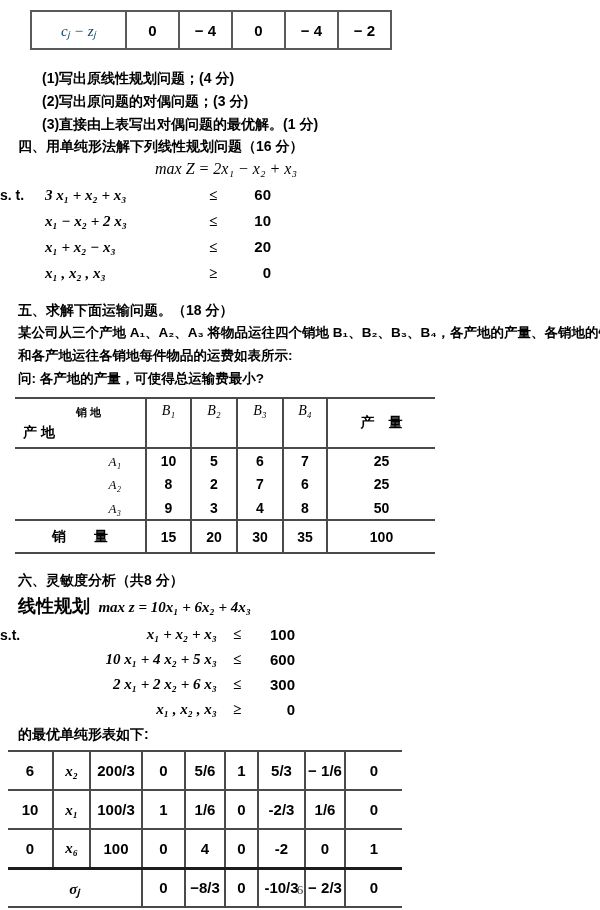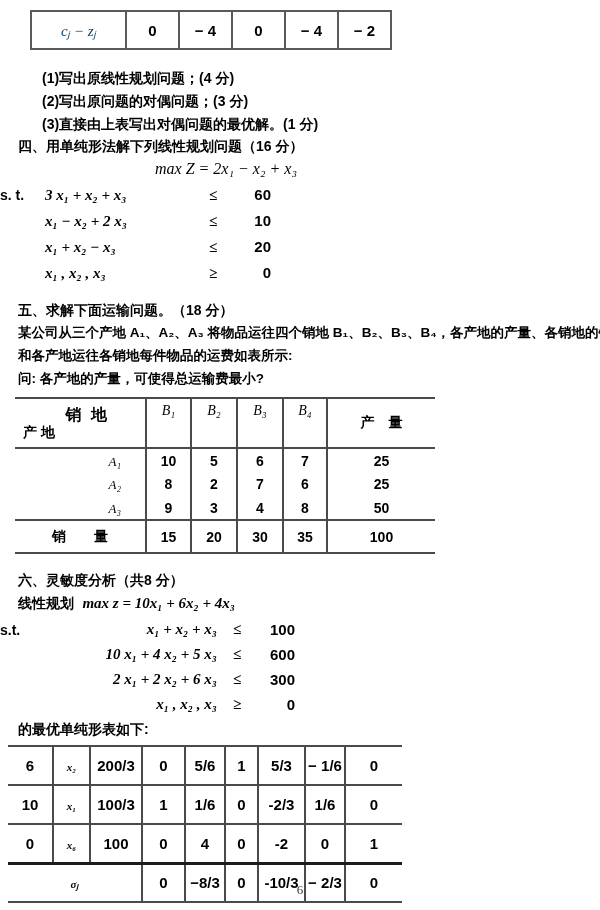--- a/index.html
+++ b/index.html
@@ -47,38 +47,38 @@
   .st-label { font-weight: bold; font-size: 14px; width: 45px; line-height: 26px; }
   .cons { display: flex; flex-direction: column; }
   .cons-row { display: flex; line-height: 26px; font-weight: bold;
               font-family: "Liberation Serif", serif; font-size: 15px; justify-content: center; }
   .cons-row .lhs { font-style: italic; }
   .st4 .lhs { width: 148px; text-align: left; }
   .st6 .lhs { width: 172px; text-align: right; }
   .cons-row .op { width: 40px; text-align: center; }
   .cons-row .rhs { width: 38px; text-align: right; font-family: "Liberation Sans", sans-serif; }
   .lp-line { margin-left: 18px; margin-top: 3px; }
-  .lp-line .lp-label { font-weight: bold; font-size: 14px; }
+  .lp-line .lp-label { font-weight: bold; font-size: 18px; }
   .lp-line .lp-obj { font-family: "Liberation Serif", serif; font-style: italic;
                      font-weight: bold; font-size: 15px; margin-left: 4px; }
   .st6 .cons-row { line-height: 25px; }
 
   
   table.transport {
     border-collapse: collapse; table-layout: fixed;
     margin: 7px 0 0 15px;
     border-top: 2px solid #4a4a4a;
     border-bottom: 2px solid #4a4a4a;
   }
   table.transport td { vertical-align: middle; text-align: center; }
   table.transport td + td { border-left: 2px solid #4a4a4a; }
   table.transport tr.t-head td { border-bottom: 2px solid #4a4a4a; height: 50px; }
   table.transport tr.t-foot td { border-top: 2px solid #4a4a4a; height: 33px; }
   table.transport td.corner { position: relative; }
-  .corner-top { position: absolute; top: 6px; right: 38px; font-weight: bold; font-size: 16px; font-family: Liberation Mono, monospace; }
+  .corner-top { position: absolute; top: 6px; right: 44px; font-weight: bold; font-size: 11px; }
   .corner-bottom { position: absolute; bottom: 5px; left: 8px; font-weight: bold; font-size: 14px; }
   table.transport td.bhead { vertical-align: top; padding-top: 2px; }
   table.transport td.bhead span { font-size: 14px; }
   table.transport td.supply-h { font-weight: bold; font-size: 14px; }
   table.transport tr.a-row td { height: 24px; }
   table.transport td.aname { text-align: right; padding-right: 24px; }
   table.transport td.aname span { font-size: 13px; }
   table.transport td.num { font-weight: bold; font-size: 14px; }
   table.transport td.dlabel { font-weight: bold; font-size: 14px; }
 
@@ -92,21 +92,21 @@
   table.simplex td {
     text-align: center; vertical-align: middle;
     font-weight: bold; font-size: 15px;
     height: 39px;
     border-left: 2px solid #4a4a4a;
   }
   table.simplex td:first-child { border-left: none; }
   table.simplex tr + tr td { border-top: 2px solid #4a4a4a; }
   table.simplex tr.sigma td { border-top: 3px solid #1c1c1c; }
   table.simplex td.basis span, table.simplex td.sig span {
-    font-family: "Liberation Serif", serif; font-style: italic; font-weight: bold; font-size: 11px;
+    font-family: "Liberation Serif", serif; font-style: italic; font-weight: bold; font-size: 15px;
   }
 
   .page-num {
     position: absolute; bottom: 12px; left: 0; width: 100%;
     text-align: center; font-family: "Liberation Serif", serif; font-size: 13px; color: #333;
   }
 </style>
 </head>
 <body>
 

